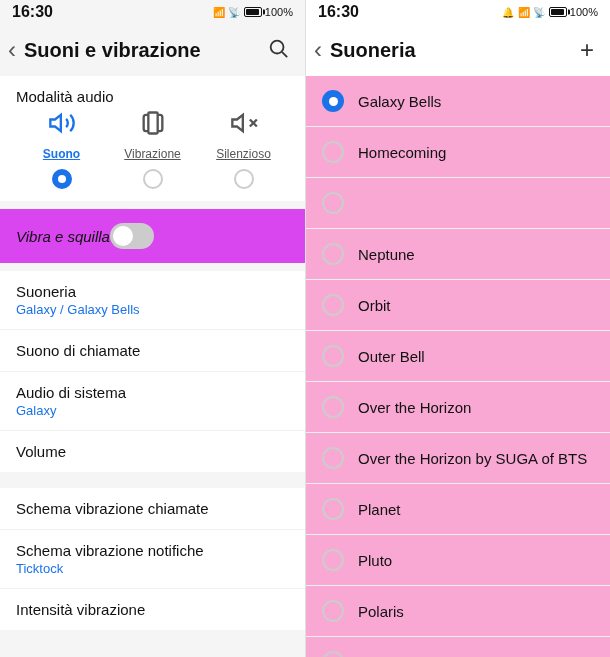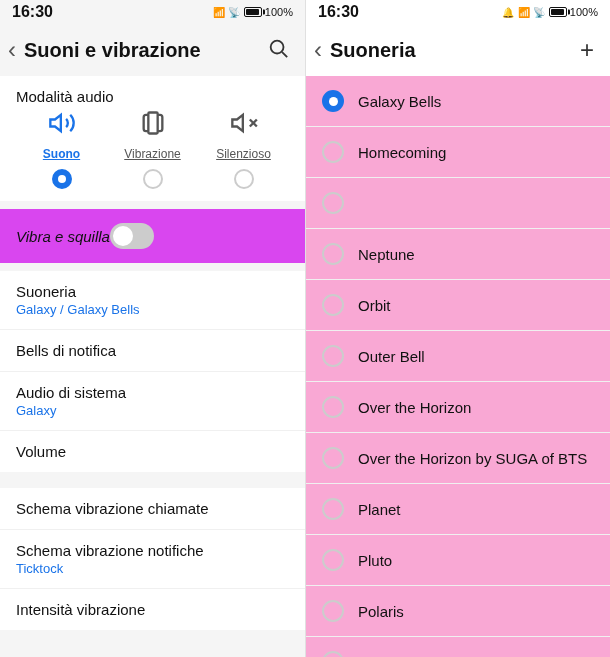--- a/index.html
+++ b/index.html
@@ -373,21 +373,21 @@
         <div class="toggle-knob"></div>
       </div>
     </div>
 
     <div class="menu-group">
       <div class="menu-item">
         <div class="menu-item-title">Suoneria</div>
         <div class="menu-item-subtitle">Galaxy / Galaxy Bells</div>
       </div>
       <div class="menu-item">
-        <div class="menu-item-title">Bells di notifica</div>
+        <div class="menu-item-title">Suono di chiamate</div>
       </div>
       <div class="menu-item">
         <div class="menu-item-title">Audio di sistema</div>
         <div class="menu-item-subtitle">Galaxy</div>
       </div>
       <div class="menu-item">
         <div class="menu-item-title">Volume</div>
       </div>
     </div>
 

